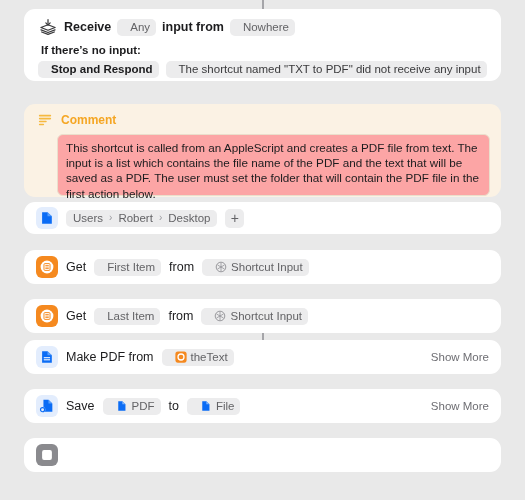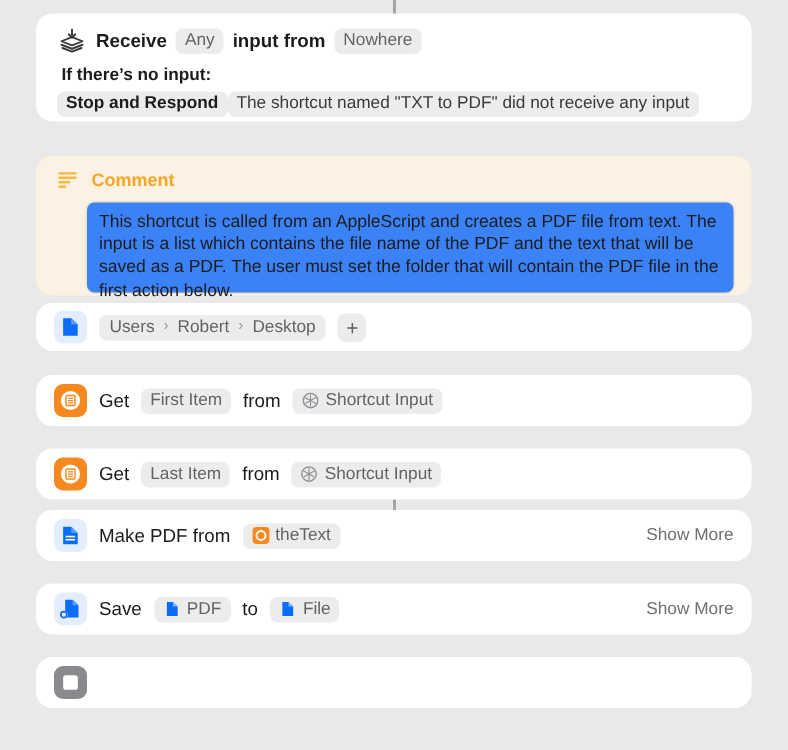--- a/index.html
+++ b/index.html
@@ -57,28 +57,29 @@
   .receive-label { font-weight: bold; font-size: 12.5px; }
   .noinput-label {
     font-weight: bold;
     font-size: 11.5px;
     padding-left: 3px;
     margin-top: 2px;
   }
   .noinput-row {
     display: flex;
     align-items: center;
+    gap: 7px;
     margin-top: 5px;
   }
 
   
   .pill {
     background: #ececed;
     border-radius: 5px;
-    padding: 2px 6px 3px 6px;
+    padding: 2px 6px 3px 13px;
     color: #636366;
     font-size: 11.5px;
     white-space: nowrap;
     display: inline-flex;
     align-items: center;
     gap: 4px;
   }
   .pill.dark { color: #3a3a3c; }
   .pill.strong { color: #1c1c1e; font-weight: bold; }
 
@@ -96,21 +97,21 @@
     padding-left: 3px;
   }
   .comment-title {
     color: #f5a623;
     font-weight: bold;
     font-size: 12px;
   }
   .comment-box {
     margin-top: 7px;
     margin-left: 22px;
-    background: #3b82f6;
+    background: #fca5a5;
     border: 1px solid #eadfcc;
     border-radius: 6px;
     padding: 5px 8px 6px 8px;
     font-size: 11.7px;
     line-height: 15.2px;
     color: #1c1c1e;
     height: 62px;
   }
 
   

